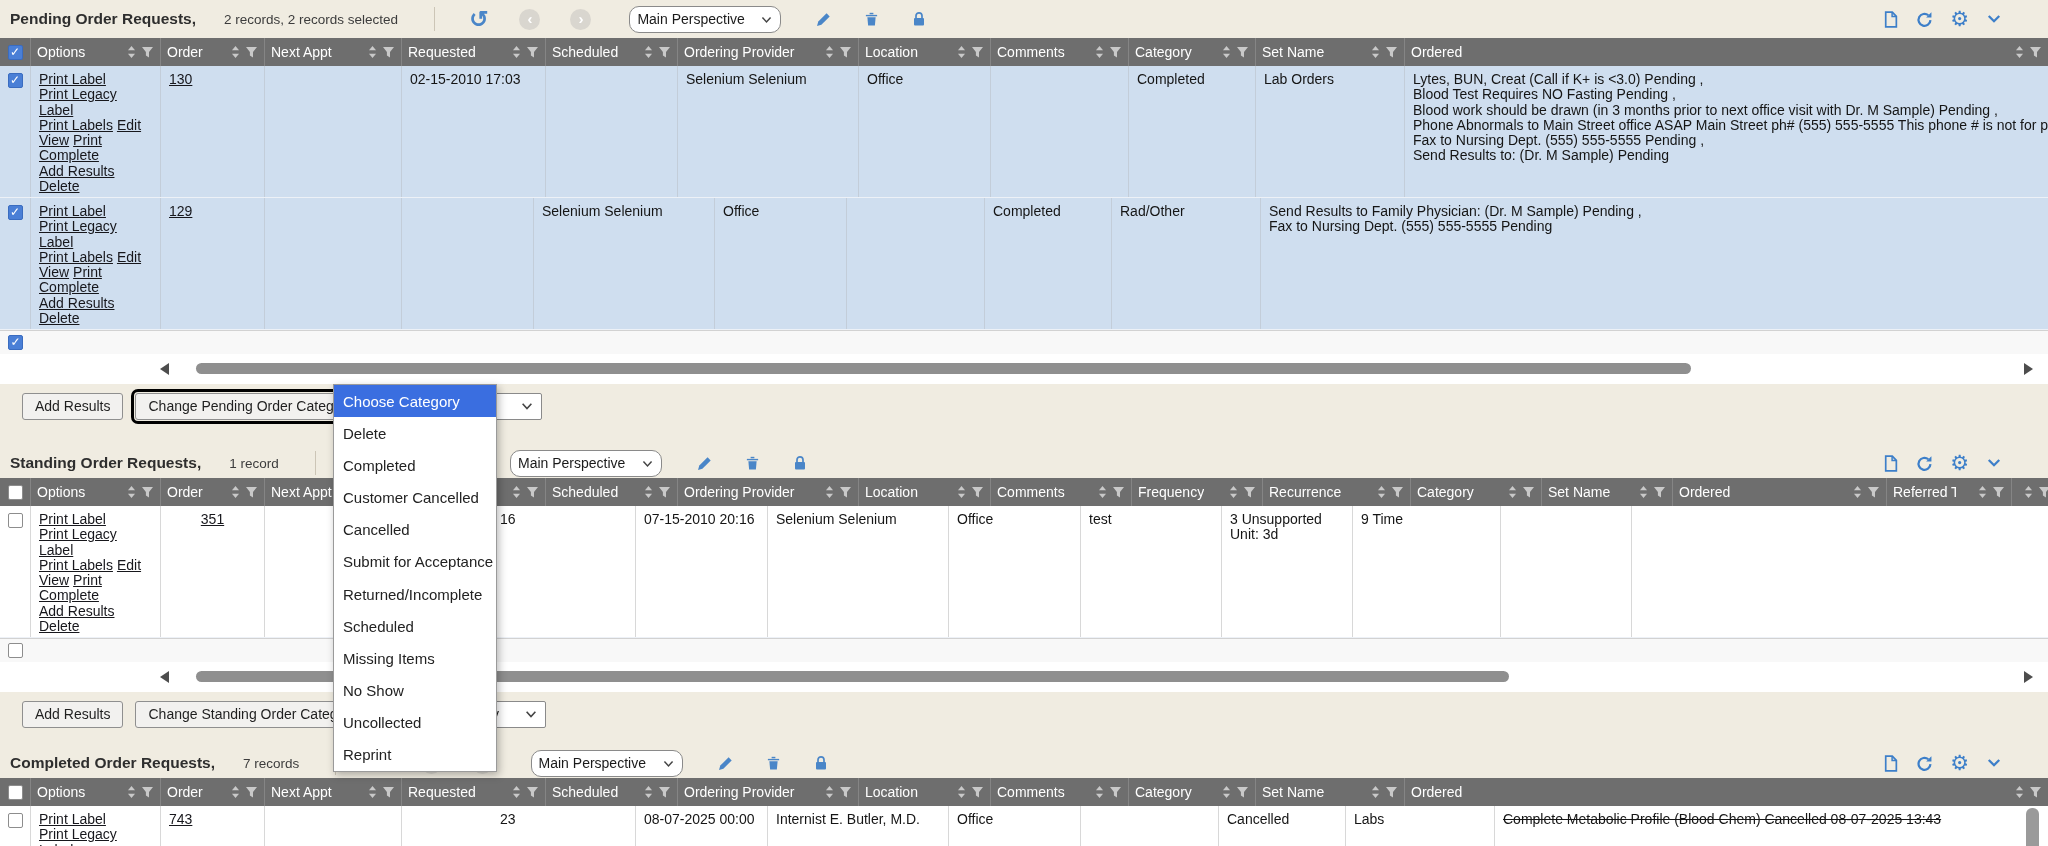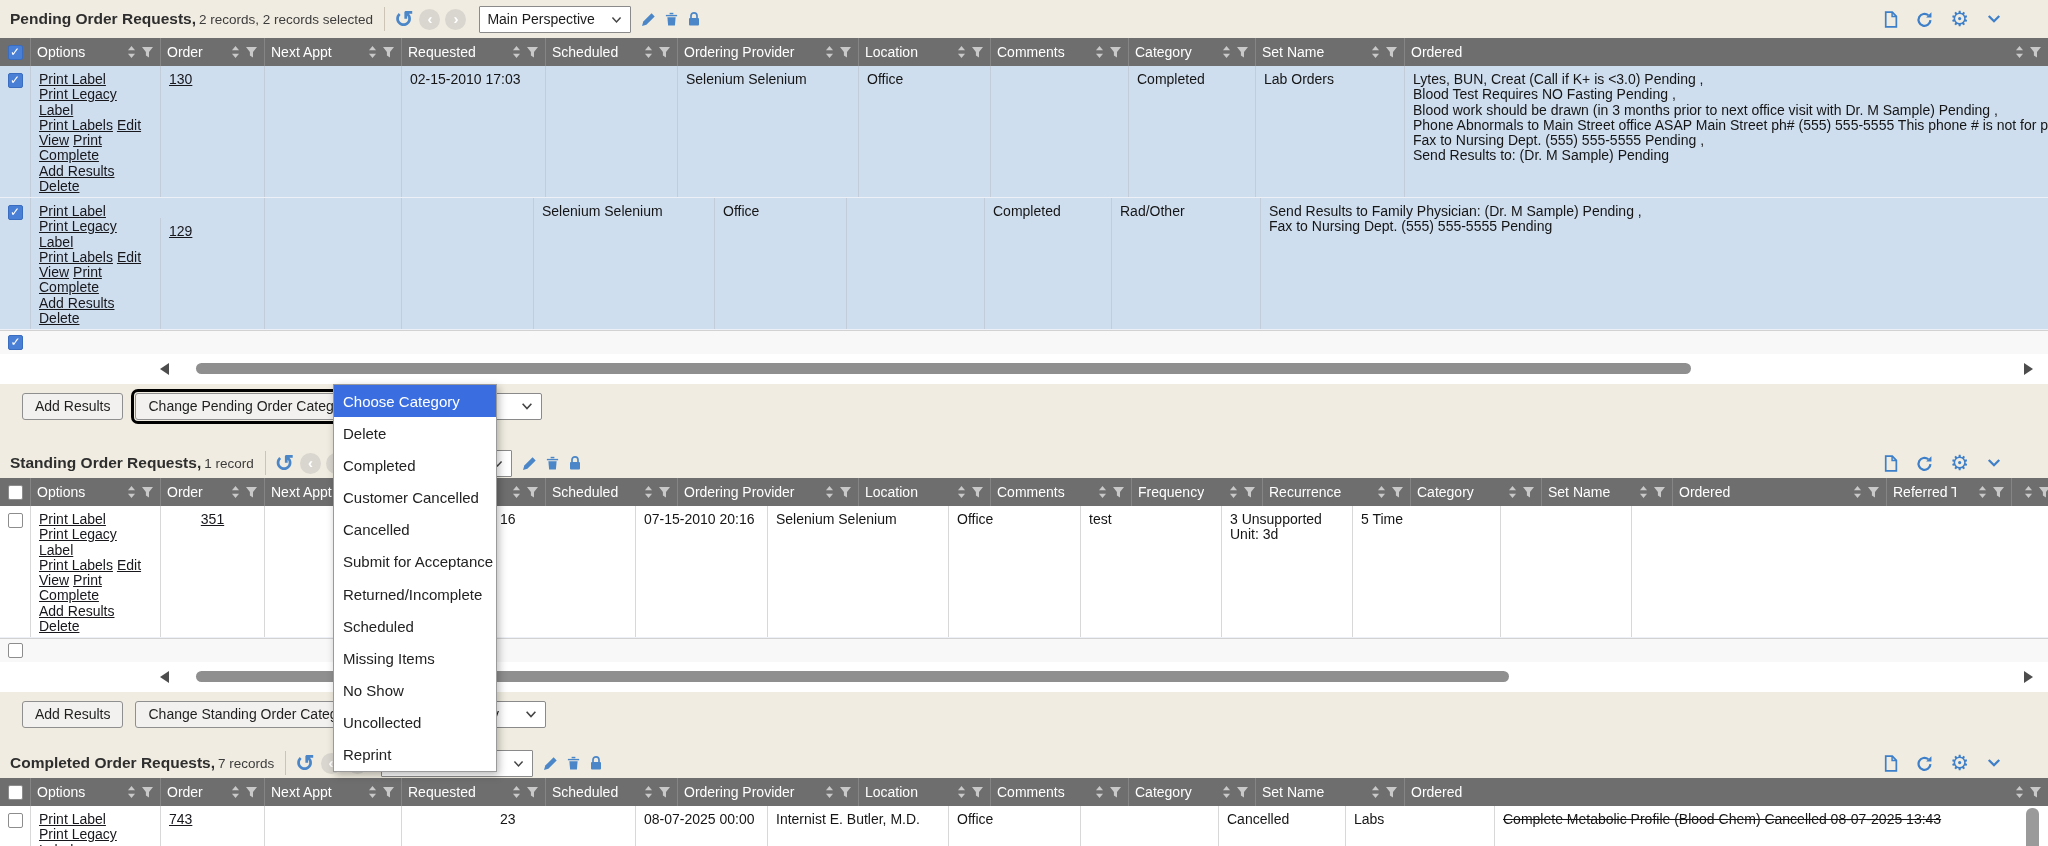--- a/index.html
+++ b/index.html
@@ -1,30 +1,30 @@
 <!DOCTYPE html>
 <html><head>
 <meta charset="utf-8">
 <style>
   html,body{margin:0;padding:0;}
   .page{position:relative;width:2048px;height:846px;background:#f0ece1;overflow:hidden;
         font-family:"Liberation Sans",sans-serif;color:#1a1a1a;}
   
-  .titlebar{display:flex;align-items:center;background:#f0ece1;padding-left:10px;}
+  .titlebar{display:flex;align-items:center;background:#f0ece1;padding-left:10px;gap:25px;}
   .sec-pending .titlebar{height:38px;}
   .sec-standing .titlebar,.sec-completed .titlebar{height:30px;}
   .title{font-weight:bold;font-size:15.5px;color:#2e2e2e;white-space:nowrap;}
   .records{font-size:13.5px;color:#3c3c3c;margin-left:3px;white-space:nowrap;}
   .tdivider{width:1px;height:24px;background:#ccc5b6;margin:0 9px 0 11px;}
   .tbicon{display:flex;align-items:center;justify-content:center;color:#4a86c8;margin-right:7px;cursor:pointer;}
   .undo{font-size:23px;font-weight:bold;line-height:20px;margin-right:6px;}
   .circlebtn{width:21px;height:21px;border-radius:50%;background:#d9d6cf;color:#fff;
              font-size:15px;font-weight:bold;margin-right:5px;line-height:19px;text-align:center;cursor:pointer;}
   .psel{display:flex;align-items:center;justify-content:space-between;width:136px;height:25px;
-        border:1px solid #8a8a8a;border-radius:1px;background:#fff;padding:0 7px;font-size:14px;
+        border:1px solid #8a8a8a;border-radius:10px;background:#fff;padding:0 7px;font-size:14px;
         margin:0 10px 0 8px;cursor:pointer;flex:0 0 auto;}
   .rightico{margin-left:auto;display:flex;align-items:center;gap:17px;margin-right:46px;}
   .rightico .tbicon{margin:0;}
   .gearchar{font-size:21px;line-height:20px;}
   
   .hrow{display:flex;background:#6e6e6e;height:28px;color:#fff;font-size:14px;overflow:hidden;}
   .hcb{flex:0 0 30px;display:flex;align-items:center;justify-content:center;}
   .hcell{flex:0 0 auto;display:flex;align-items:center;justify-content:space-between;
          padding:0 6px;border-left:1px solid #858585;overflow:hidden;}
   .hcell .hlabel{white-space:nowrap;overflow:hidden;}
@@ -345,21 +345,21 @@
         </div>
         <div class="cell cell-options" style="width: 113px;">
           <div class="optline"><a>Print Label</a></div>
           <div class="optline"><a>Print Legacy Label</a></div>
           <div class="optline"><a>Print Labels</a><a>Edit</a></div>
           <div class="optline"><a>View</a><a>Print</a></div>
           <div class="optline"><a>Complete</a></div>
           <div class="optline"><a>Add Results</a></div>
           <div class="optline"><a>Delete</a></div>
         </div>
-        <div class="cell cell-order" style="width: 87px; margin-top: 20px;"><a>129</a></div>
+        <div class="cell cell-order" style="width: 87px;"><a>129</a></div>
         <div class="cell cell-next_appt" style="width: 120px;"></div>
         <div class="cell cell-scheduled" style="width: 115px;"></div>
         <div class="cell cell-provider" style="width: 164px;">Selenium Selenium</div>
         <div class="cell cell-location" style="width: 115px;">Office</div>
         <div class="cell cell-comments" style="width: 121px;"></div>
         <div class="cell cell-category" style="width: 110px;">Completed</div>
         <div class="cell cell-set_name" style="width: 132px;">Rad/Other</div>
         <div class="cell cell-ordered" style="flex: 1 1 auto; min-width: 0px;">
           <div class="oline">Send Results to Family Physician: (Dr. M Sample) Pending ,</div>
           <div class="oline">Fax to Nursing Dept. (555) 555-5555 Pending</div>
@@ -700,21 +700,21 @@
           <div class="optline"><a>Delete</a></div>
         </div>
         <div class="cell cell-order" style="width: 87px; text-align: center;"><a>351</a></div>
         <div class="cell cell-next_appt" style="width: 120px;"></div>
         <div class="cell cell-requested frag" style="width: 127px;">16</div>
         <div class="cell cell-scheduled" style="width: 115px;">07-15-2010 20:16</div>
         <div class="cell cell-provider" style="width: 164px;">Selenium Selenium</div>
         <div class="cell cell-location" style="width: 115px;">Office</div>
         <div class="cell cell-comments" style="width: 124px;">test</div>
         <div class="cell cell-frequency" style="width: 114px;">3 Unsupported Unit: 3d</div>
-        <div class="cell cell-recurrence" style="width: 131px;">5 Time</div>
+        <div class="cell cell-recurrence" style="width: 131px;">9 Time</div>
         <div class="cell cell-category" style="width: 114px;"></div>
         <div class="cell cell-referred_to" style="width: 108px;"></div>
       </div>
       <div class="selall">
         <span class="checkbox"></span>
       </div>
       <div class="scrollrow">
         <div class="sarrow left"></div>
         <div class="sthumb" style="left: 196px; width: 1313px;"></div>
         <div class="sarrow right"></div>

